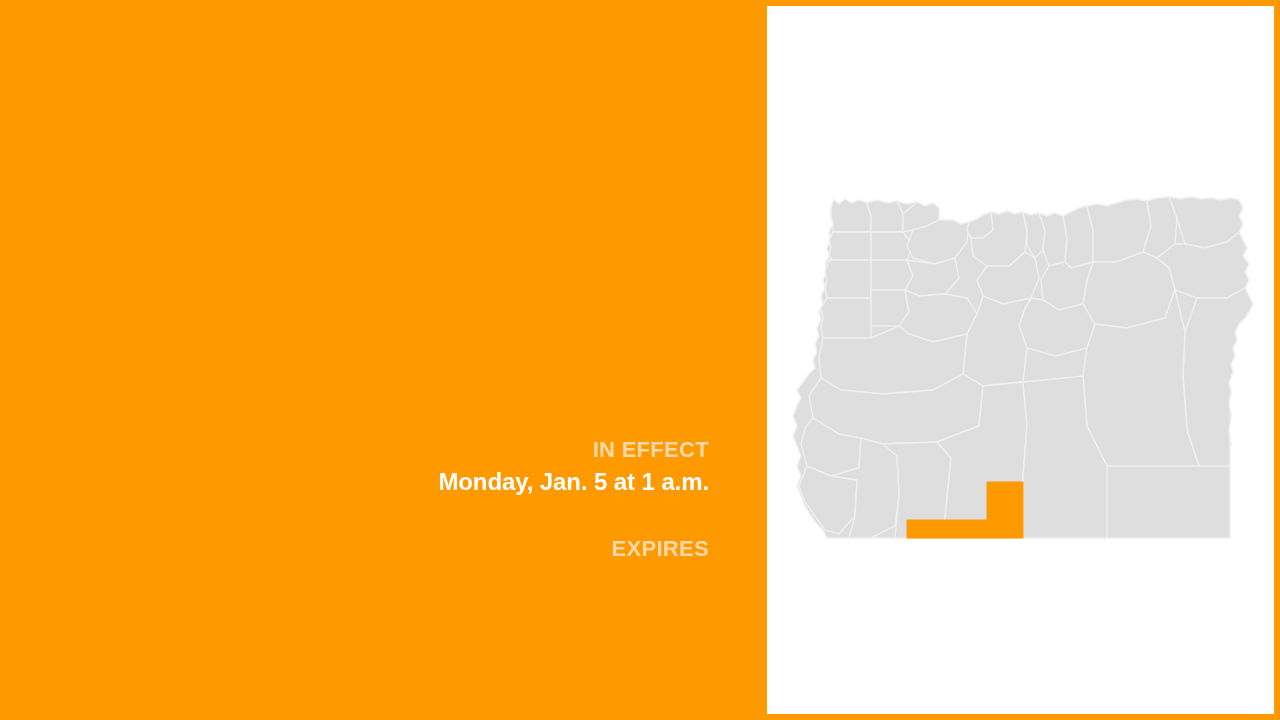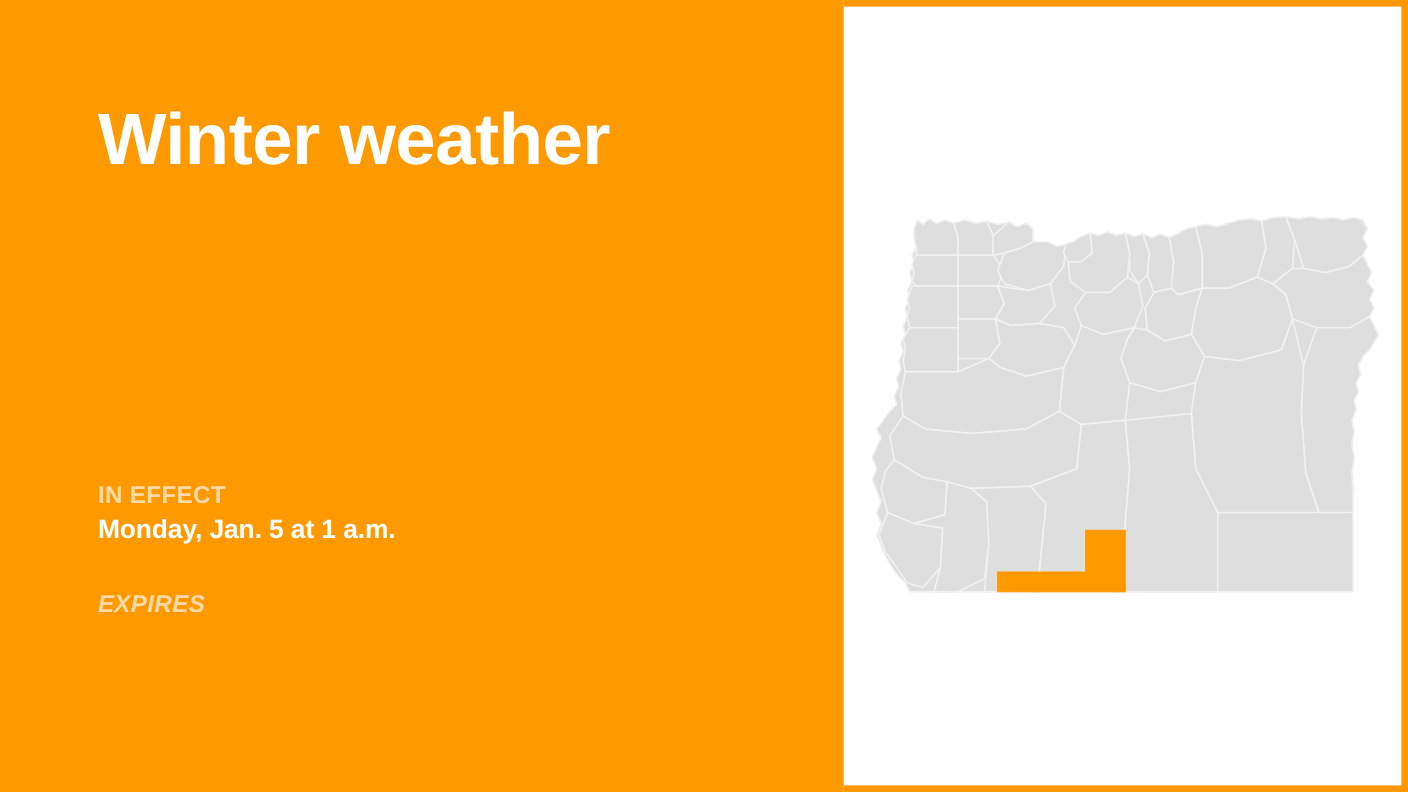--- a/index.html
+++ b/index.html
@@ -45,22 +45,22 @@
     letter-spacing: -0.5px;
   }
 
   .meta-block {
     position: absolute;
     left: 89px;
     top: 436px;
     width: 620px;
   }
 
-  .meta-group { margin-bottom: 38px; }
-  .meta-group:last-child { margin-bottom: 0; font-style: italic; }
+  .meta-group { margin-bottom: 38px; text-align: right; }
+  .meta-group:last-child { margin-bottom: 0; }
 
   .meta-label {
     display: block;
     color: #ffd9a8;
     font-size: 22px;
     font-weight: bold;
     letter-spacing: 0.3px;
     line-height: 1.25;
     margin-bottom: 3px;
   }
@@ -107,21 +107,21 @@
   .county-hl { fill: #ff9900; stroke: #ff9900; stroke-width: 1; }
 </style>
 </head>
 <body>
 
 <div id="graphic">
 
   <div class="left-panel">
 
     <h1 class="headline">
-      <span>Winter weather</span><br>
+      <br>
     </h1>
 
     <div class="meta-block">
 
       <div class="meta-group">
         <span class="meta-label">IN EFFECT</span>
         <span class="meta-value">Monday, Jan. 5 at 1 a.m.</span>
       </div>
 
       <div class="meta-group">

